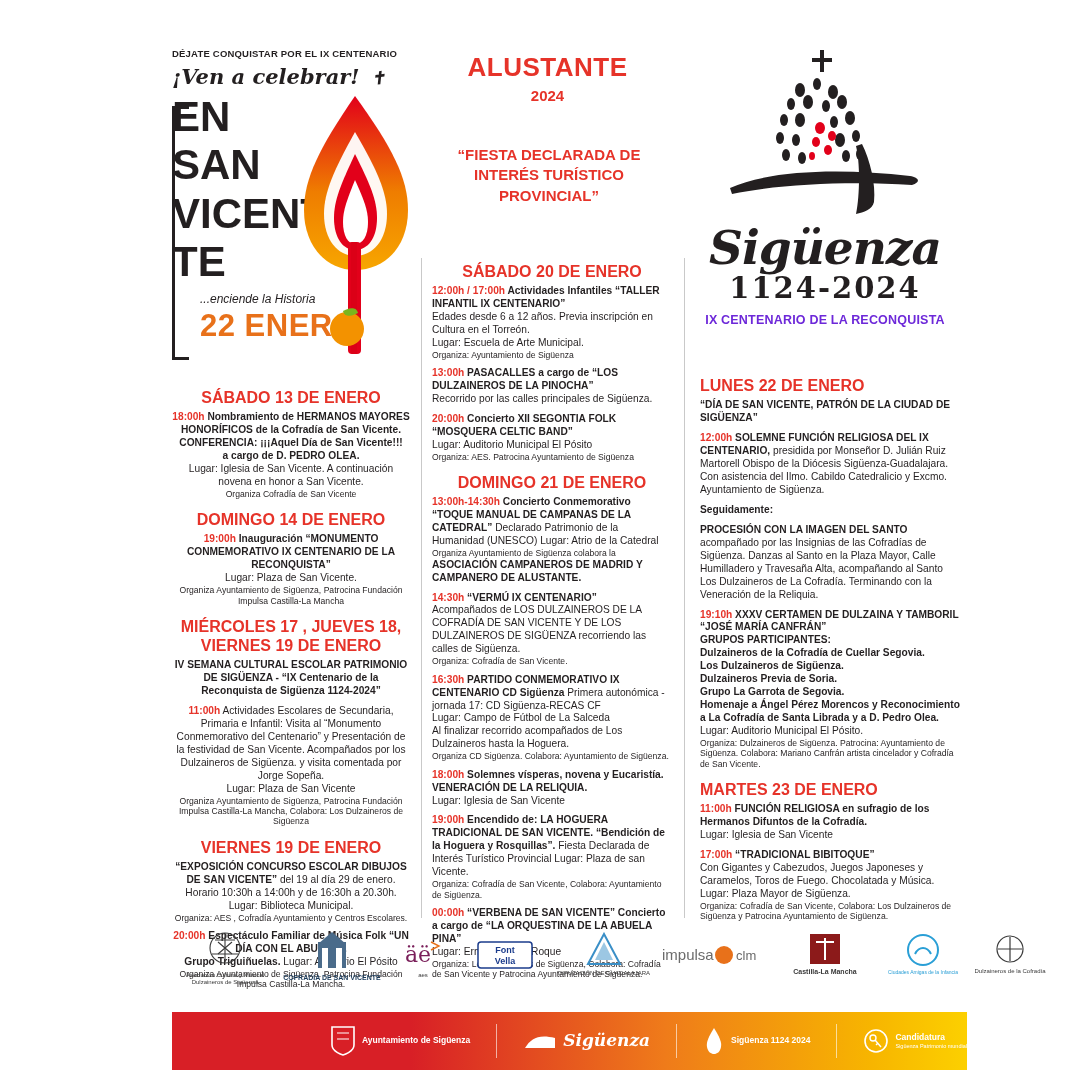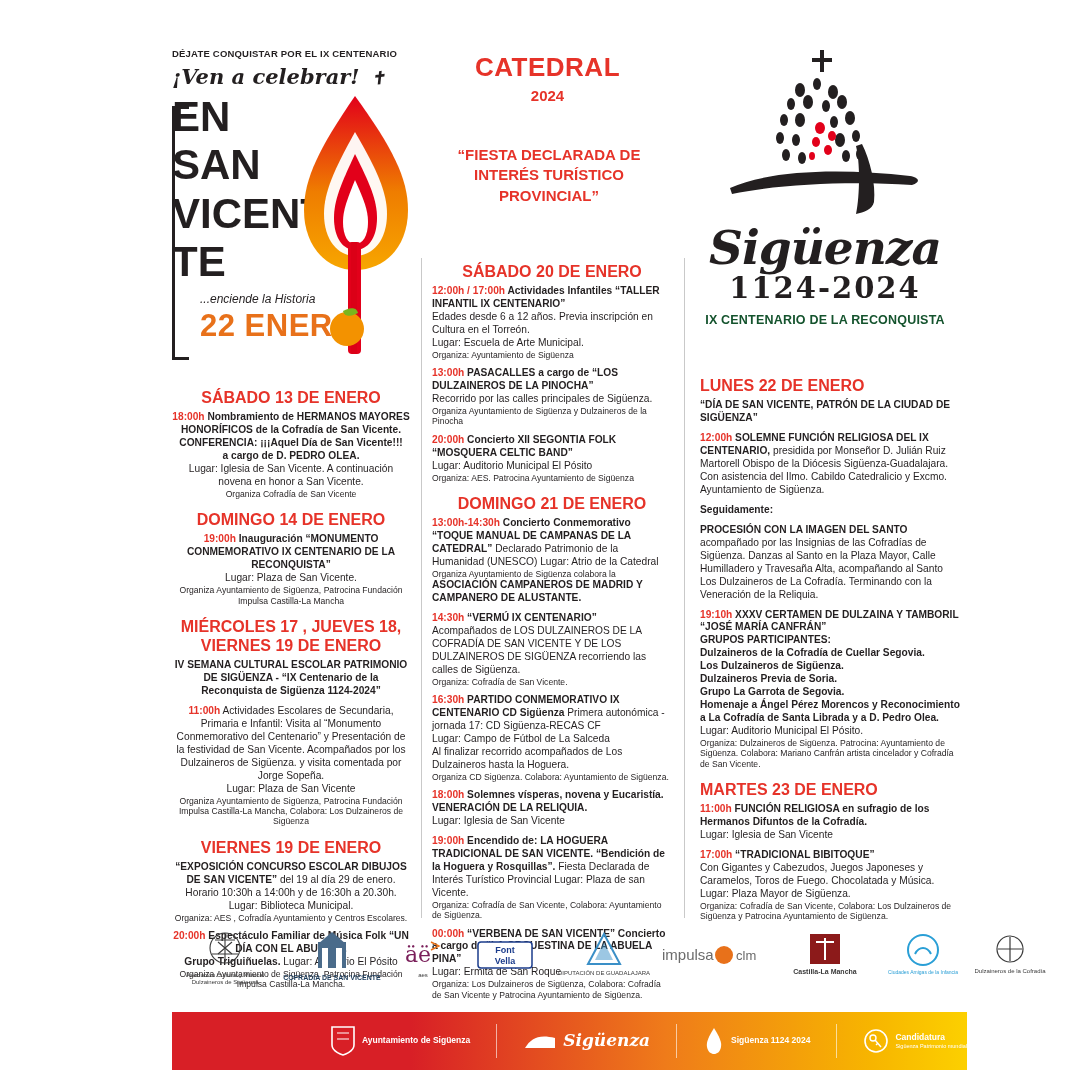--- a/index.html
+++ b/index.html
@@ -31,21 +31,21 @@
   
   .programa{position:absolute;left:435px;top:52px;width:225px;text-align:center;}
   .programa .p1{font-size:26px;font-weight:bold;color:#e63329;letter-spacing:.5px;}
   .programa .p2{font-size:15px;font-weight:bold;color:#e63329;margin-top:4px;}
   .fiesta{position:absolute;left:424px;top:145px;width:250px;text-align:center;font-size:15px;font-weight:bold;color:#e63329;line-height:1.35;}
 
   
   .sig-brand{position:absolute;left:660px;top:42px;width:330px;text-align:center;}
   .sig-name{font-family:"DejaVu Serif",serif;font-size:47px;font-style:italic;font-weight:bold;color:#231f20;letter-spacing:-1px;}
   .sig-year{font-family:"DejaVu Serif",serif;font-size:29px;font-weight:bold;color:#231f20;letter-spacing:2px;margin-top:-4px;}
-  .sig-sub{font-size:12.5px;font-weight:bold;color:#14532d;margin-top:8px;letter-spacing:.2px;}
+  .sig-sub{font-size:12.5px;font-weight:bold;color:#6d28d9;margin-top:8px;letter-spacing:.2px;}
 
   
   .col{position:absolute;font-size:10.2px;line-height:1.27;}
   .col-left{left:172px;top:388px;width:238px;text-align:center;}
   .col-mid{left:432px;top:262px;width:240px;text-align:left;}
   .col-right{left:700px;top:376px;width:260px;text-align:left;}
 
   .daytitle{color:#e63329;font-weight:bold;font-size:16px;margin:11px 0 4px;line-height:1.2;}
   .daytitle.first{margin-top:0;}
   .entry{margin-bottom:7px;}
@@ -106,21 +106,21 @@
       <path d="M55 62 C41 92 34 108 34 126 C34 146 43 158 55 158 C68 158 77 146 77 126 C77 108 70 92 55 62 Z" fill="#e2001a"></path>
       <path d="M55 88 C47 108 43 118 43 130 C43 144 48 152 55 152 C63 152 68 144 68 130 C68 118 64 108 55 88 Z" fill="#ffffff"></path>
       <rect x="48" y="150" width="13" height="112" rx="4" fill="#e2001a"></rect>
       <rect x="51" y="150" width="6" height="112" fill="#cf0015" opacity=".35"></rect>
     </svg>
   </div>
   <div class="orange-ball"></div>
   <div class="orange-leaf"></div>
 
   <div class="programa">
-    <div class="p1">CATEDRAL</div>
+    <div class="p1">ALUSTANTE</div>
     <div class="p2">2024</div>
   </div>
   <div class="fiesta">“FIESTA DECLARADA DE INTERÉS TURÍSTICO PROVINCIAL”</div>
 
   <div class="sig-brand">
     <div style="height:178px;position:relative;">
       <svg width="330" height="178" viewBox="0 0 330 178">
         <g fill="#231f20">
           <rect x="160" y="8" width="4" height="22"></rect>
             <rect x="152" y="16" width="20" height="4"></rect>
@@ -210,21 +210,20 @@
     <div class="daytitle first mid-head">SÁBADO 20 DE ENERO</div>
     <div class="entry">
       <span class="b red">12:00h / 17:00h</span><span class="b"> Actividades Infantiles “TALLER INFANTIL IX CENTENARIO”</span>
       <div>Edades desde 6 a 12 años. Previa inscripción en Cultura en el Torreón.</div>
       <div>Lugar: Escuela de Arte Municipal.</div>
       <div class="small">Organiza: Ayuntamiento de Sigüenza</div>
     </div>
     <div class="entry">
       <span class="b red">13:00h</span><span class="b"> PASACALLES a cargo de “LOS DULZAINEROS DE LA PINOCHA”</span>
       <div>Recorrido por las calles principales de Sigüenza.</div>
-      <div class="small">Organiza Ayuntamiento de Sigüenza y Dulzaineros de la Pinocha</div>
     </div>
     <div class="entry">
       <span class="b red">20:00h</span><span class="b"> Concierto XII SEGONTIA FOLK “MOSQUERA CELTIC BAND”</span>
       <div>Lugar: Auditorio Municipal  El Pósito</div>
       <div class="small">Organiza: AES. Patrocina Ayuntamiento de Sigüenza</div>
     </div>
 
     <div class="daytitle mid-head">DOMINGO 21 DE ENERO</div>
 
     <div class="entry">

